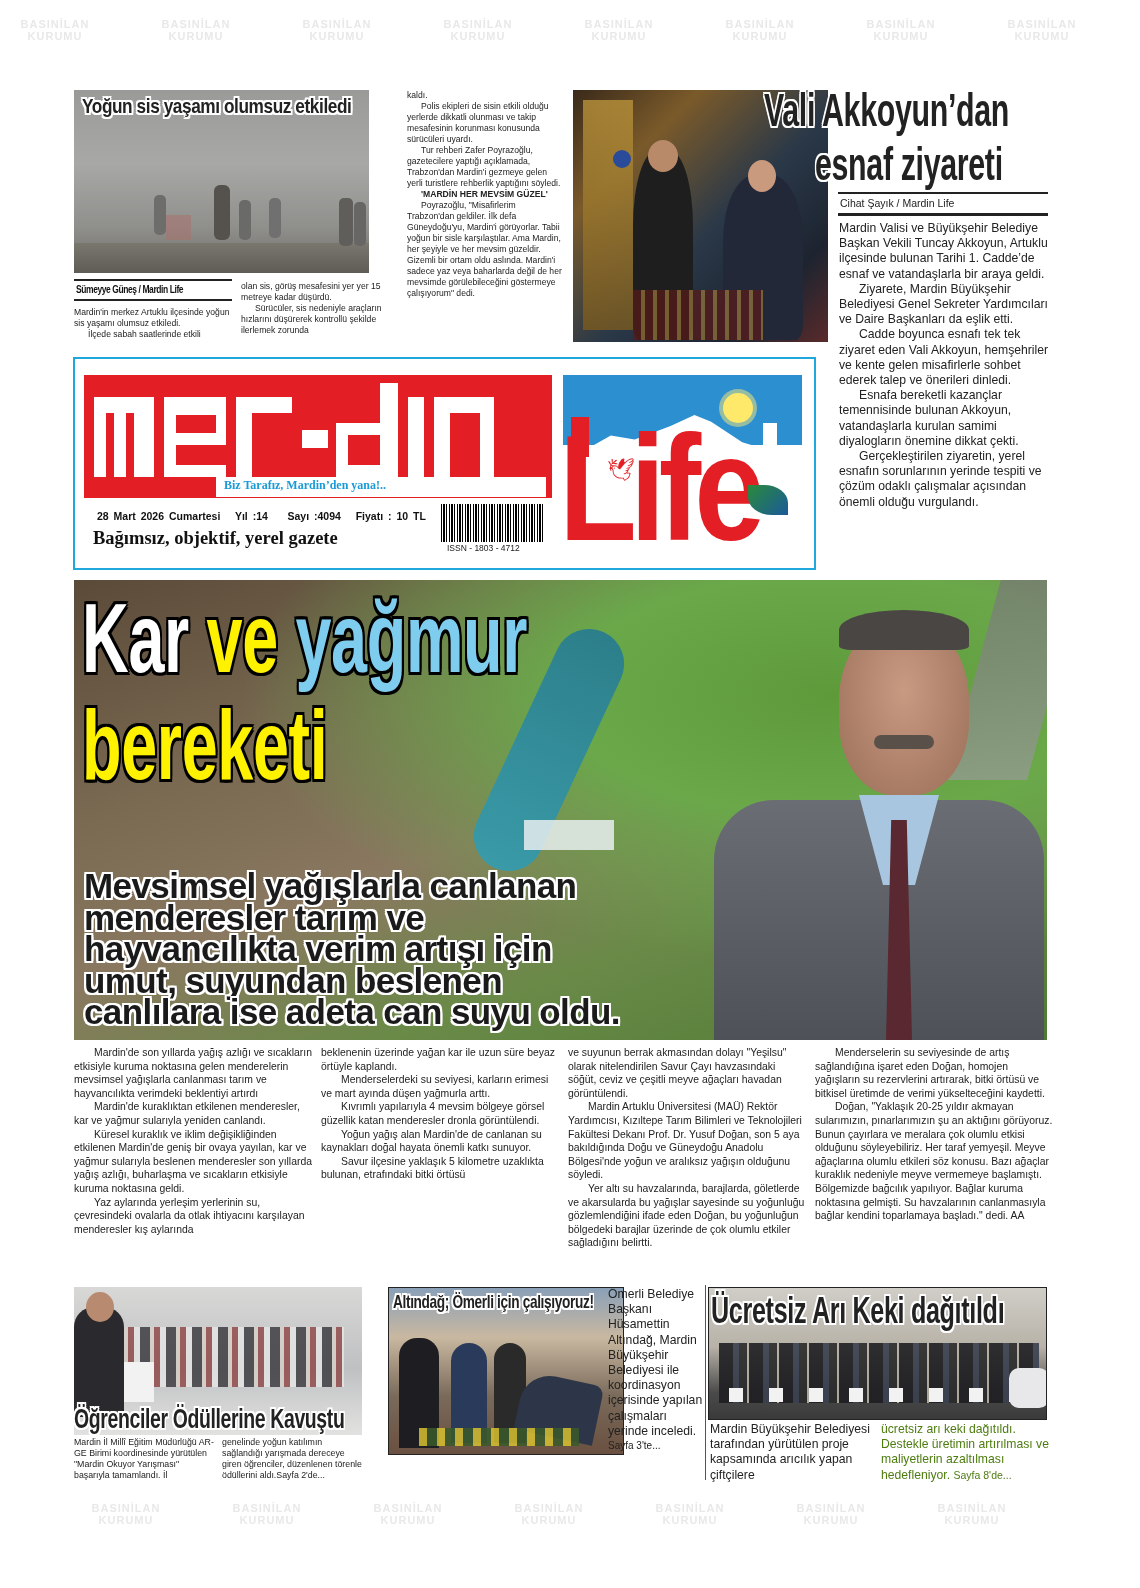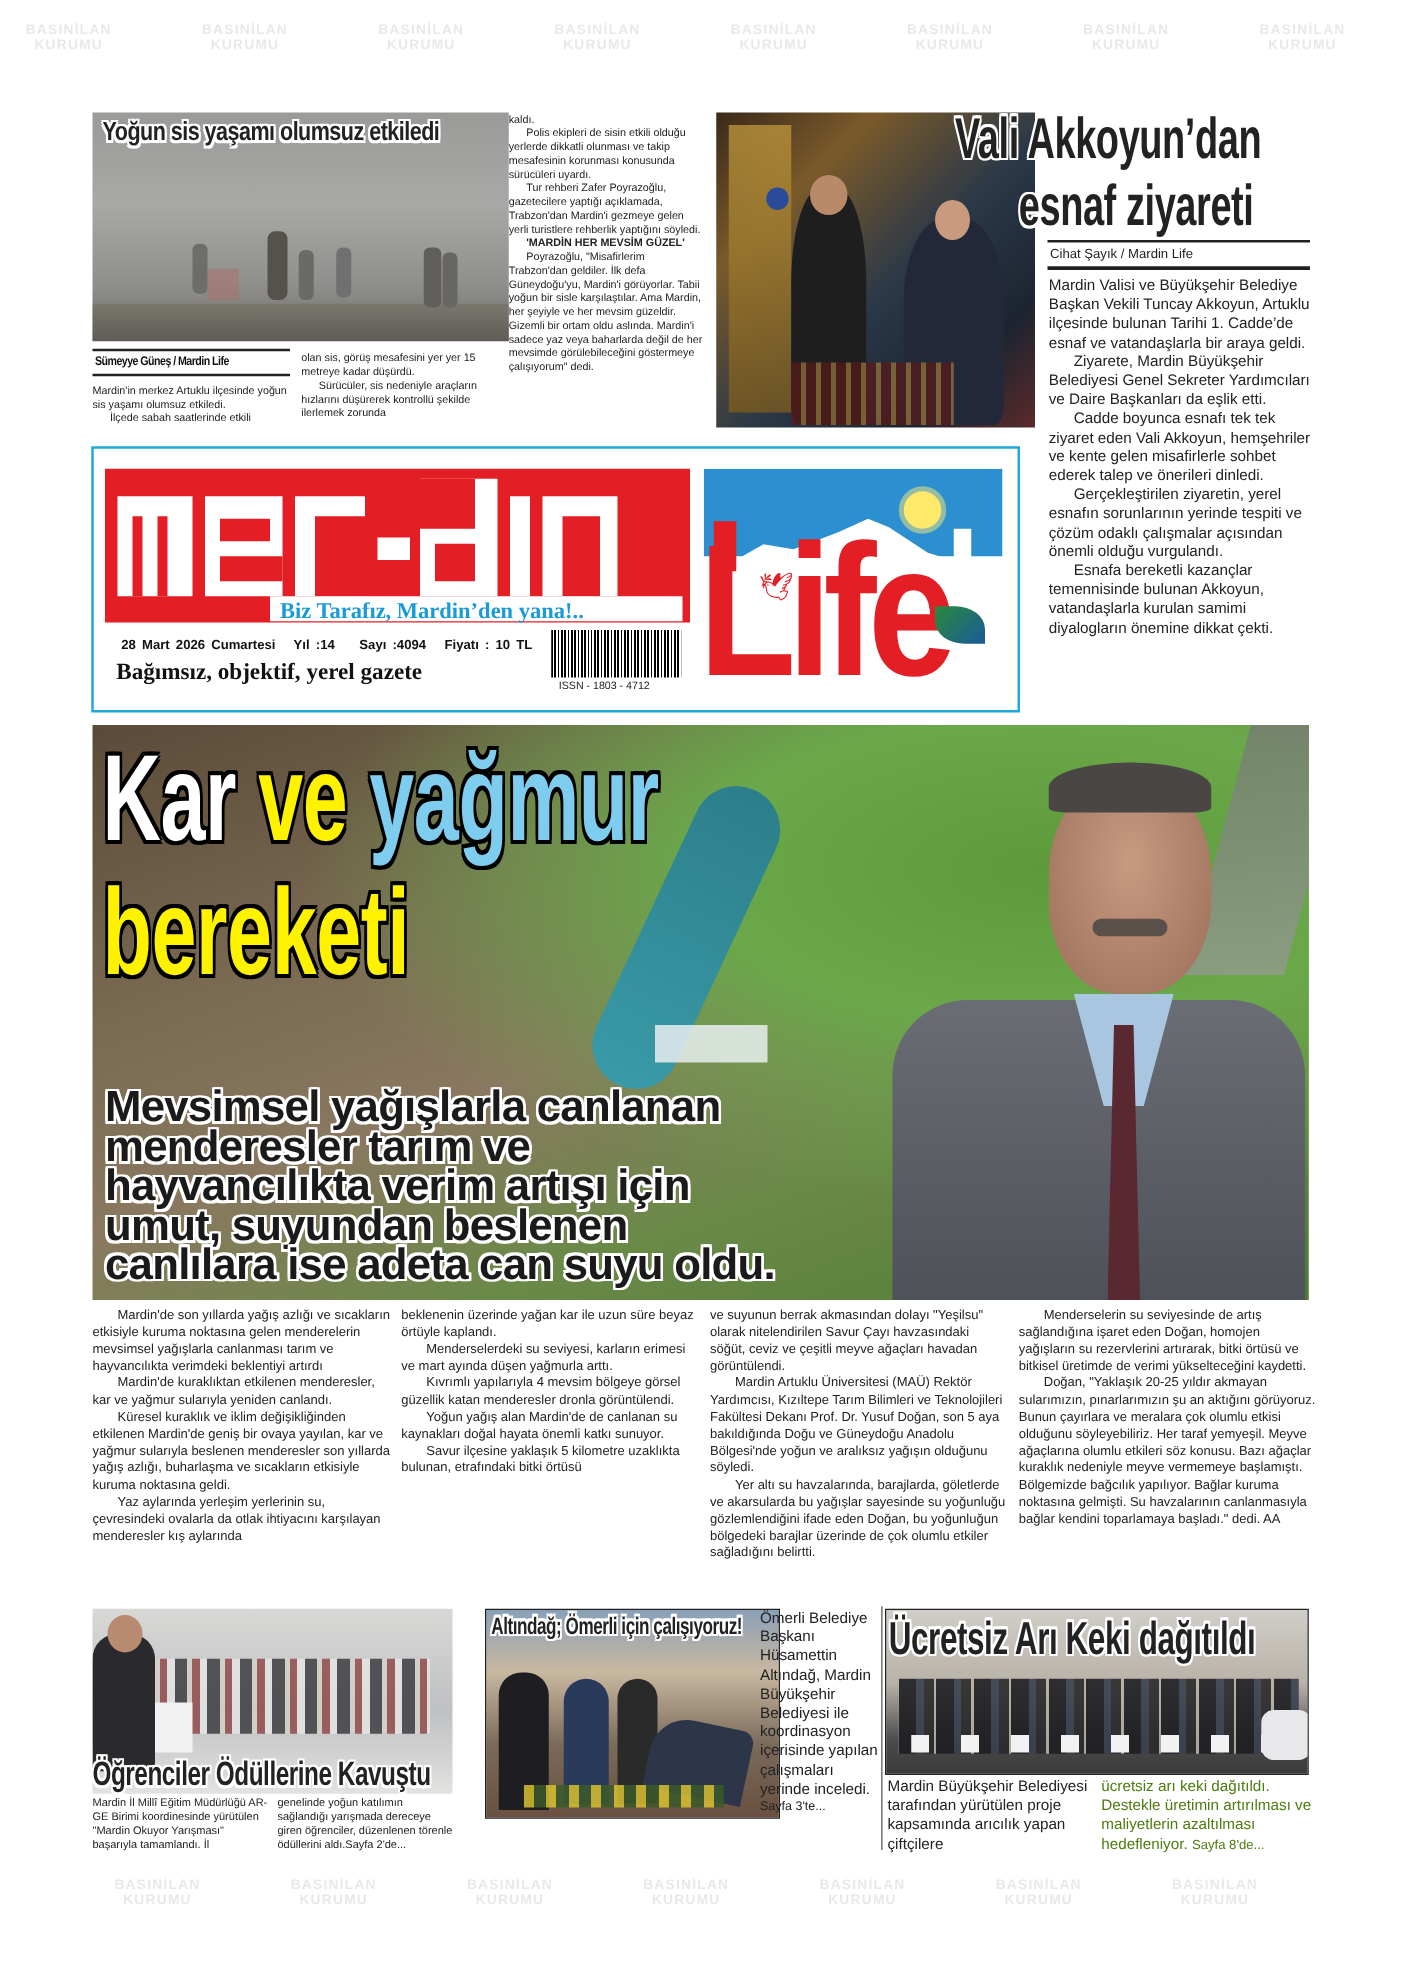--- a/index.html
+++ b/index.html
@@ -52,21 +52,21 @@
   <div class="watermark" style="left:86px;top:1502px;width:80px;"><span>BASINİLAN</span><br><span>KURUMU</span></div>
   <div class="watermark" style="left:227px;top:1502px;width:80px;"><span>BASINİLAN</span><br><span>KURUMU</span></div>
   <div class="watermark" style="left:368px;top:1502px;width:80px;"><span>BASINİLAN</span><br><span>KURUMU</span></div>
   <div class="watermark" style="left:509px;top:1502px;width:80px;"><span>BASINİLAN</span><br><span>KURUMU</span></div>
   <div class="watermark" style="left:650px;top:1502px;width:80px;"><span>BASINİLAN</span><br><span>KURUMU</span></div>
   <div class="watermark" style="left:791px;top:1502px;width:80px;"><span>BASINİLAN</span><br><span>KURUMU</span></div>
   <div class="watermark" style="left:932px;top:1502px;width:80px;"><span>BASINİLAN</span><br><span>KURUMU</span></div>
 </div>
 
 <section>
-  <div class="photo fog" style="left:74px;top:90px;width:333px;height:183px;">
+  <div class="photo fog" style="left:74px;top:90px;width:295px;height:183px;">
     <div class="abs" style="left:0;right:0;bottom:0;height:30px;background:linear-gradient(180deg,#7a776f,#5f5c55);"></div>
     <div class="abs" style="left:80px;top:105px;width:12px;height:40px;background:#6d6d6b;border-radius:5px;"></div>
     <div class="abs" style="left:140px;top:95px;width:16px;height:55px;background:#55524d;border-radius:6px;"></div>
     <div class="abs" style="left:165px;top:110px;width:12px;height:40px;background:#6a6a68;border-radius:5px;"></div>
     <div class="abs" style="left:195px;top:108px;width:12px;height:40px;background:#707070;border-radius:5px;"></div>
     <div class="abs" style="left:265px;top:108px;width:14px;height:48px;background:#5f5e5b;border-radius:5px;"></div>
     <div class="abs" style="left:280px;top:112px;width:12px;height:44px;background:#676664;border-radius:5px;"></div>
     <div class="abs" style="left:92px;top:125px;width:25px;height:25px;background:#a9716c;opacity:.55;"></div>
     <div class="abs cond" style="left:8px;top:4px;font-size:21px;white-space:nowrap;transform:scaleX(0.82);"><span class="head-black-outline">Yoğun sis yaşamı olumsuz etkiledi</span></div>
   </div>
@@ -102,22 +102,22 @@
   </div>
   <div class="abs cond" style="left:764px;top:86px;font-size:46px;line-height:48px;white-space:nowrap;transform:scaleX(0.66);"><span class="head-black-outline">Vali Akkoyun’dan</span></div>
   <div class="abs cond" style="left:815px;top:140px;font-size:46px;line-height:48px;white-space:nowrap;transform:scaleX(0.66);"><span class="head-black-outline">esnaf ziyareti</span></div>
   <div class="rule" style="left:838px;top:192px;width:210px;height:2px;"></div>
   <div class="abs" style="left:840px;top:197px;font-size:10.5px;color:#222;white-space:nowrap;">Cihat Şayık / Mardin Life</div>
   <div class="rule" style="left:838px;top:213px;width:210px;height:3px;"></div>
   <div class="abs body-text" style="left:839px;top:221px;width:212px;font-size:12.2px;line-height:15.2px;">
     <p class="noindent">Mardin Valisi ve Büyükşehir Belediye Başkan Vekili Tuncay Akkoyun, Artuklu ilçesinde bulunan Tarihi 1. Cadde’de esnaf ve vatandaşlarla bir araya geldi.</p>
     <p>Ziyarete, Mardin Büyükşehir Belediyesi Genel Sekreter Yardımcıları ve Daire Başkanları da eşlik etti.</p>
     <p>Cadde boyunca esnafı tek tek ziyaret eden Vali Akkoyun, hemşehriler ve kente gelen misafirlerle sohbet ederek talep ve önerileri dinledi.</p>
+    <p>Esnafa bereketli kazançlar temennisinde bulunan Akkoyun, vatandaşlarla kurulan samimi diyalogların önemine dikkat çekti.</p>
     <p>Gerçekleştirilen ziyaretin, yerel esnafın sorunlarının yerinde tespiti ve çözüm odaklı çalışmalar açısından önemli olduğu vurgulandı.</p>
-    <p>Esnafa bereketli kazançlar temennisinde bulunan Akkoyun, vatandaşlarla kurulan samimi diyalogların önemine dikkat çekti.</p>
   </div>
 </section>
 
 <header class="abs mast-frame" style="left:73px;top:357px;width:743px;height:213px;">
   <div class="abs mardin-red" style="left:9px;top:16px;width:468px;height:123px;">
 
     <div class="abs" style="left:10px;top:22px;width:60px;height:80px;background:#fff;"></div>
     <div class="abs" style="left:22px;top:38px;width:8px;height:64px;background:#e31e24;"></div>
     <div class="abs" style="left:42px;top:38px;width:8px;height:64px;background:#e31e24;"></div>
     <div class="abs" style="left:80px;top:22px;width:62px;height:80px;background:#fff;"></div>
@@ -126,21 +126,21 @@
     <div class="abs" style="left:152px;top:22px;width:56px;height:80px;background:#fff;"></div>
     <div class="abs" style="left:168px;top:38px;width:40px;height:64px;background:#e31e24;"></div>
     <div class="abs" style="left:218px;top:55px;width:26px;height:18px;background:#fff;"></div>
     <div class="abs" style="left:252px;top:8px;width:62px;height:94px;background:#fff;"></div>
     <div class="abs" style="left:252px;top:8px;width:44px;height:40px;background:#e31e24;"></div>
     <div class="abs" style="left:264px;top:60px;width:32px;height:30px;background:#e31e24;"></div>
     <div class="abs" style="left:324px;top:22px;width:16px;height:80px;background:#fff;"></div>
     <div class="abs" style="left:350px;top:22px;width:60px;height:80px;background:#fff;"></div>
     <div class="abs" style="left:366px;top:38px;width:30px;height:64px;background:#e31e24;"></div>
     <div class="abs" style="left:132px;top:102px;width:330px;height:20px;background:#fff;"></div>
-    <div class="abs" style="left:140px;top:103px;font-family:'Liberation Serif',serif;font-weight:bold;font-size:18px;color:#1a9ad6;white-space:nowrap;">Biz Tarafız, Mardin’den yana!..</div>
+    <div class="abs" style="left:140px;top:103px;font-family:'Liberation Serif',serif;font-weight:bold;font-size:12px;color:#1a9ad6;white-space:nowrap;">Biz Tarafız, Mardin’den yana!..</div>
   </div>
   <div class="abs" style="left:22px;top:151px;font-size:10.5px;font-weight:bold;color:#111;white-space:nowrap;word-spacing:2px;">
     <span>28 Mart 2026 Cumartesi</span>&nbsp;&nbsp;
     <span>Yıl :14</span>&nbsp;&nbsp;&nbsp;
     <span>Sayı :4094</span>&nbsp;&nbsp;
     <span>Fiyatı : 10 TL</span>
   </div>
   <div class="abs" style="left:18px;top:169px;font-family:'Liberation Serif','DejaVu Serif',serif;font-weight:bold;font-size:18.5px;color:#111;white-space:nowrap;">Bağımsız, objektif, yerel gazete</div>
   <div class="abs barcode" style="left:366px;top:145px;width:104px;height:38px;"></div>
   <div class="abs" style="left:372px;top:184px;font-size:8.5px;color:#222;white-space:nowrap;">ISSN - 1803 - 4712</div>

